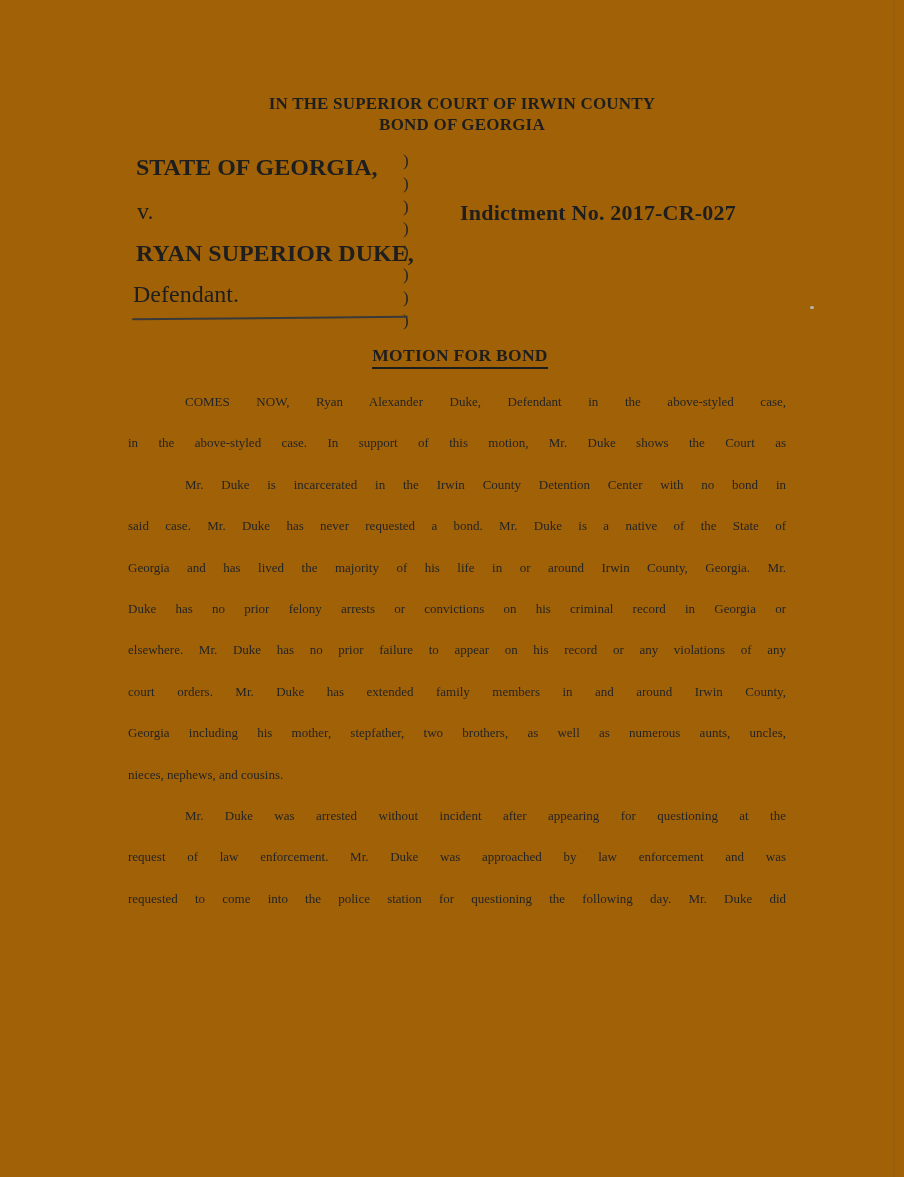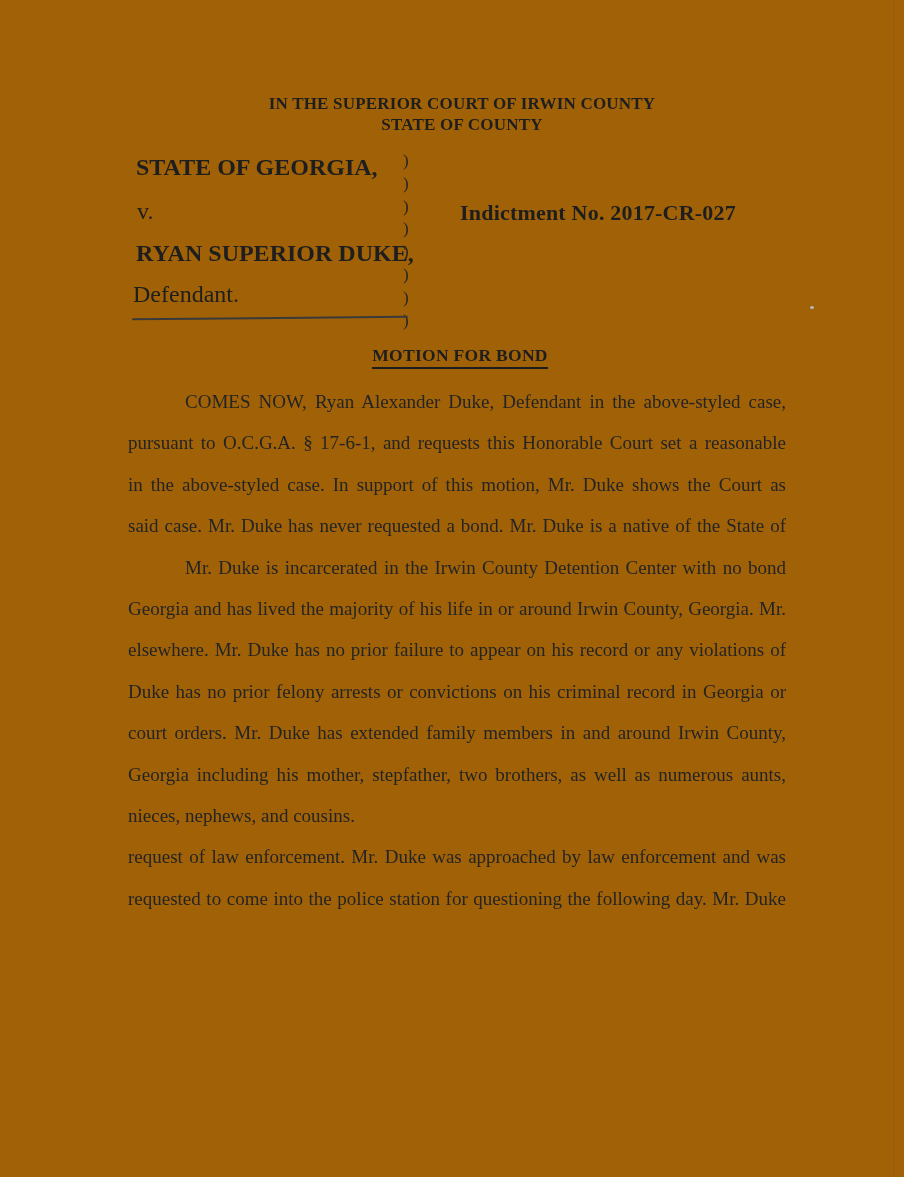--- a/index.html
+++ b/index.html
@@ -83,21 +83,21 @@
     border-bottom: 2px solid #1e1e1e;
     padding-bottom: 1px;
   }
 
   
   .body-text {
     position: absolute;
     top: 381px;
     left: 128px;
     width: 658px;
-    font-size: 19px;
+    font-size: 13px;
     color: #242424;
   }
   .para { margin: 0; padding: 0; }
   .line {
     height: 41.4px;
     line-height: 41.4px;
     text-align: justify;
     text-align-last: justify;
     white-space: normal;
     overflow: hidden;
@@ -127,21 +127,21 @@
 </head>
 <body>
 
 <div class="page">
 
   <div class="scan-edge-line"></div>
   <div class="scan-speck"></div>
 
   <div class="court-header">
     <div>IN THE SUPERIOR COURT OF IRWIN COUNTY</div>
-    <div>STATE OF COUNTY</div>
+    <div>BOND OF GEORGIA</div>
   </div>
 
   <div class="caption">
     <div class="cap-text bold" style="left:136px; top:154px;">STATE OF GEORGIA,</div>
     <div class="cap-text" style="left:137px; top:198px;">v.</div>
     <div class="cap-text bold" style="left:136px; top:240px;">RYAN SUPERIOR DUKE,</div>
     <div class="cap-text" style="left:133px; top:281px;">Defendant.</div>
     <div class="paren-column">)
 )
 )
@@ -155,35 +155,35 @@
   </div>
 
   <div class="doc-title-wrap">
     <span class="doc-title">MOTION FOR BOND</span>
   </div>
 
   <div class="body-text">
 
     <div class="para">
       <div class="line first">COMES NOW, Ryan Alexander Duke, Defendant in the above-styled case,</div>
-      <div class="line">pursuant to O.C.G.A. § 17-6-1, and requests this Honorable Court set a reasonable bond</div>
       <div class="line">in the above-styled case.  In support of this motion, Mr. Duke shows the Court as</div>
     </div>
 
     <div class="para">
+      <div class="line first">Mr. Duke is incarcerated in the Irwin County Detention Center with no bond in</div>
       <div class="line">said case.  Mr. Duke has never requested a bond.  Mr. Duke is a native of the State of</div>
-      <div class="line first">Mr. Duke is incarcerated in the Irwin County Detention Center with no bond in</div>
       <div class="line">Georgia and has lived the majority of his life in or around Irwin County, Georgia.  Mr.</div>
+      <div class="line">Duke has no prior felony arrests or convictions on his criminal record in Georgia or</div>
       <div class="line">elsewhere.  Mr. Duke has no prior failure to appear on his record or any violations of any</div>
-      <div class="line">Duke has no prior felony arrests or convictions on his criminal record in Georgia or</div>
       <div class="line">court orders.  Mr. Duke has extended family members in and around Irwin County,</div>
       <div class="line">Georgia including his mother, stepfather, two brothers, as well as numerous aunts, uncles,</div>
       <div class="line last">nieces, nephews, and cousins.</div>
     </div>
 
     <div class="para">
+      <div class="line first">Mr. Duke was arrested without incident after appearing for questioning at the</div>
       <div class="line">request of law enforcement.  Mr. Duke was approached by law enforcement and was</div>
       <div class="line">requested to come into the police station for questioning the following day.  Mr. Duke did</div>
     </div>
 
   </div>
 
 </div>
 
 </body></html>

